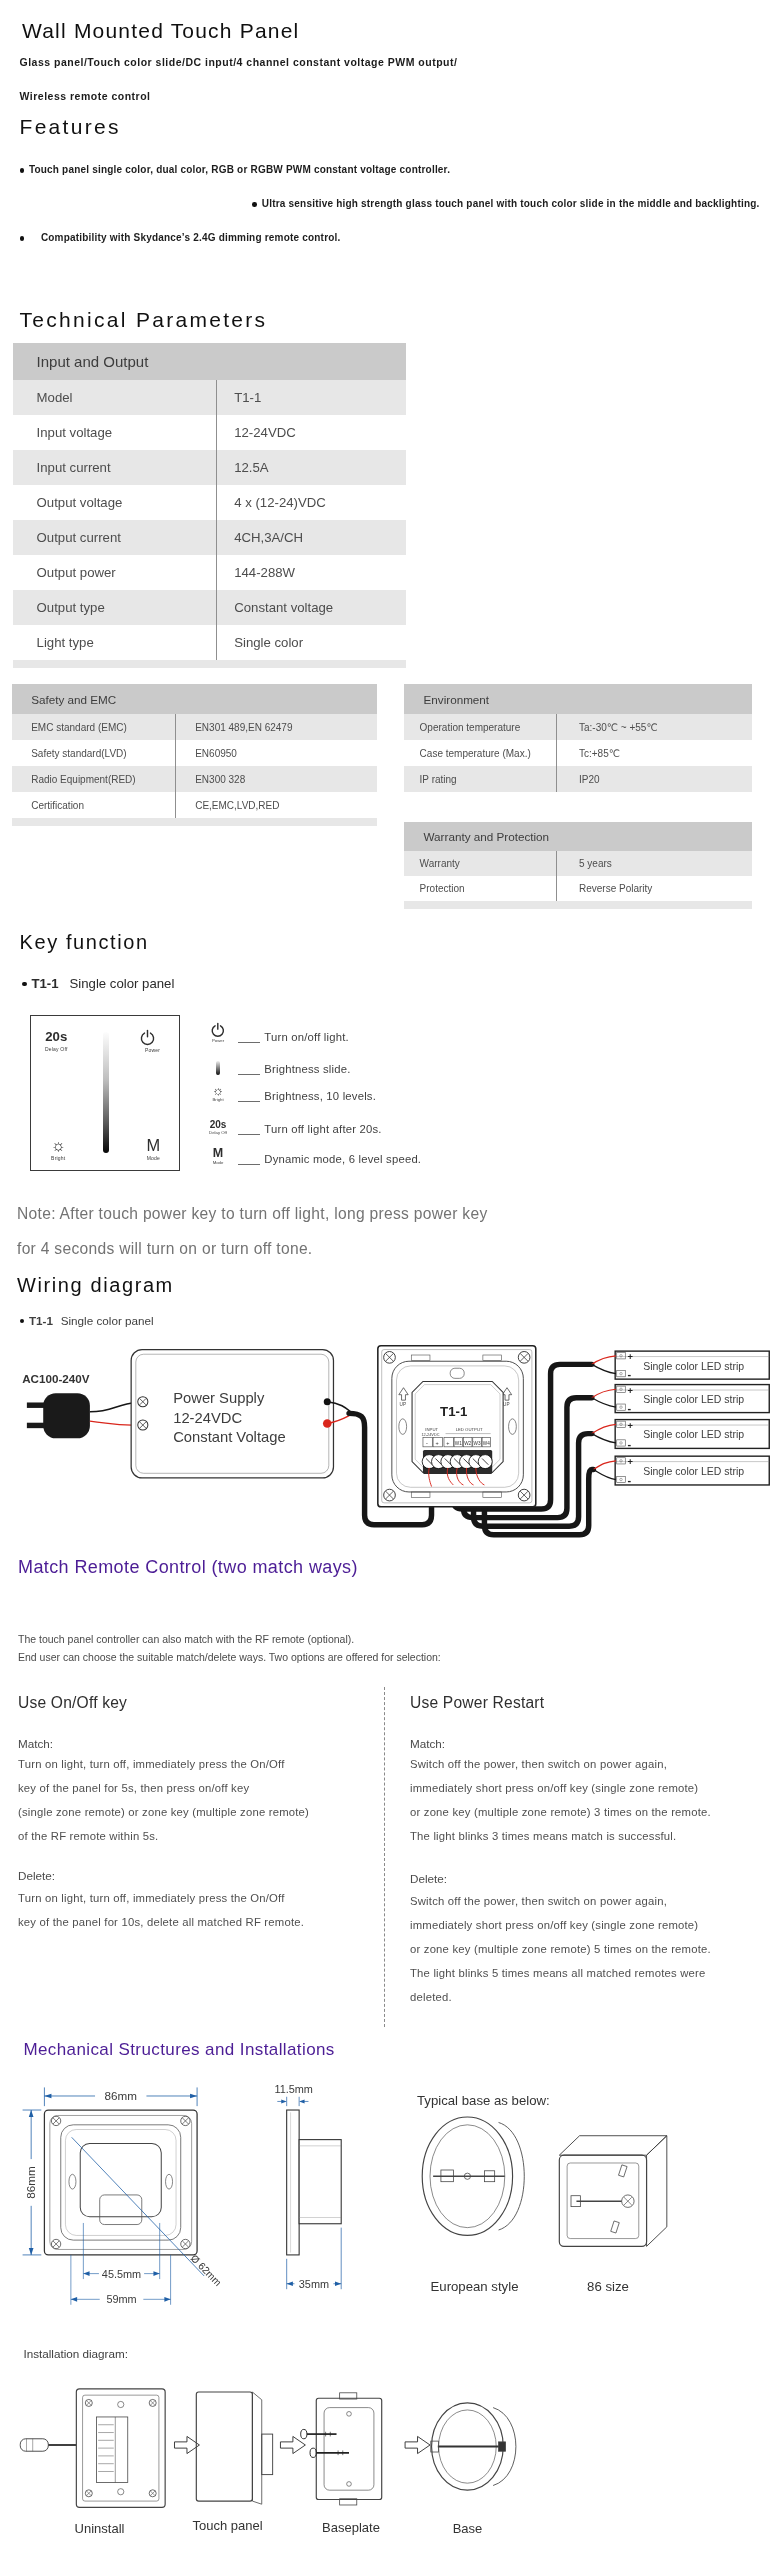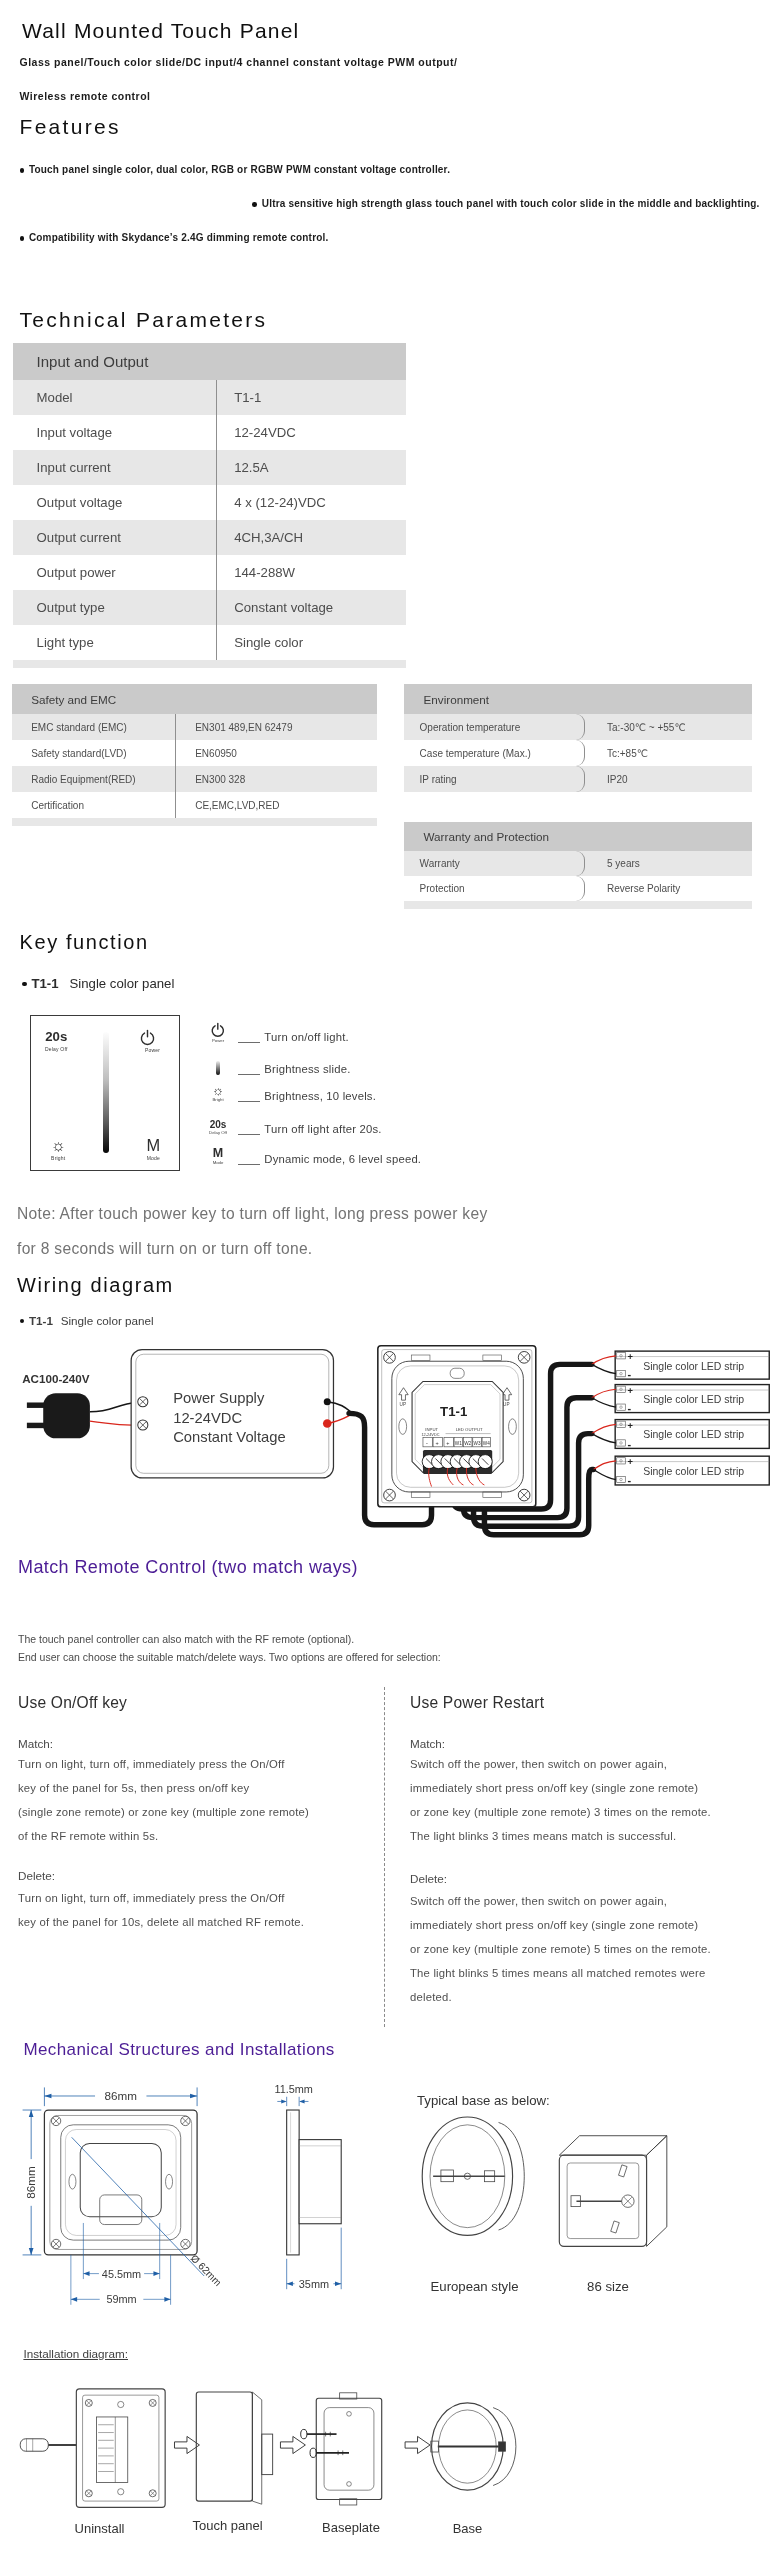--- a/index.html
+++ b/index.html
@@ -28,21 +28,21 @@
 
   .tbl-io .thead { height:37px; font-size:15px; padding-left:23.4px; }
   .tbl-io .trow { height:35px; font-size:13.2px; }
   .tbl-io .tl { width:204px; padding-left:23.4px; }
   .tbl-io .tr { padding-left:17px; }
 
   .tbl-sm .thead { height:30px; font-size:11.7px; padding-left:19.5px; }
   .tbl-sm .trow { height:26px; font-size:10px; }
   .tbl-safety .tl { width:164px; padding-left:19.5px; }
   .tbl-safety .tr { padding-left:19.5px; }
-  .tbl-env .tl, .tbl-war .tl { width:181px; padding-left:15.6px;border-radius:9px; }
+  .tbl-env .tl, .tbl-war .tl { width:153px; padding-left:15.6px; }
   .tbl-env .tr, .tbl-war .tr { padding-left:22px; }
   .tbl-war .thead { height:29px; }
   .tbl-war .trow { height:25px; }
 
   
   .kpanel { position:absolute; left:30px; top:1015px; width:148px; height:154px; border:1.2px solid #3a3a3a; background:#fff; }
   .kp-item { position:absolute; text-align:center; color:#2e2e2e; }
   .kp-big { font-size:13.2px; font-weight:600; line-height:14px; }
   .kp-sub { font-size:5px; color:#3a3a3a; margin-top:1.6px; letter-spacing:0.2px; }
   .kp-slider { position:absolute; left:72px; top:16.4px; width:6.2px; height:121px; border-radius:3.1px;
@@ -86,21 +86,21 @@
 
   <div class="abs h-big" style="left:19.5px;top:115px;">Features</div>
   <div class="abs bullet-row" style="left:19.5px;top:164px;width:740px;">
     <span class="bullet-dot"></span>
     <span class="bullet-text">Touch panel single color, dual color, RGB or RGBW PWM constant voltage controller.</span>
   </div>
   <div class="abs bullet-row" style="left:19.5px;top:198px;width:740px;justify-content:flex-end;">
     <span class="bullet-dot"></span>
     <span class="bullet-text">Ultra sensitive high strength glass touch panel with touch color slide in the middle and backlighting.</span>
   </div>
-  <div class="abs bullet-row" style="left:19.5px;top:232px;width:740px;">
+  <div class="abs bullet-row" style="left:19.5px;top:232px;width:740px;gap:12px;">
     <span class="bullet-dot"></span>
     <span class="bullet-text">Compatibility with Skydance’s 2.4G dimming remote control.</span>
   </div>
 
   <div class="abs h-big" style="left:19.5px;top:308px;">Technical Parameters</div>
 
   <div class="tbl tbl-io" style="left:13.2px;top:343px;width:393px;">
     <div class="thead">Input and Output</div>
     <div class="trow alt">
         <div class="tl">Model</div>
@@ -254,21 +254,21 @@
   <div class="legend-row" style="top:1137px;">
     <span class="legend-icon">
       <span class="li-m">M</span>
       <span class="li-sub">Mode</span>
     </span>
     <span class="legend-dash"></span>
     <span class="legend-text">Dynamic mode, 6 level speed.</span>
   </div>
 
   <div class="abs note-line" style="left:17px;top:1205px;">Note: After touch power key to turn off light, long press power key</div>
-  <div class="abs note-line" style="left:17px;top:1240px;">for 8 seconds will turn on or turn off tone.</div>
+  <div class="abs note-line" style="left:17px;top:1240px;">for 4 seconds will turn on or turn off tone.</div>
 
   <div class="abs h-mid" style="left:17px;top:1274px;">Wiring diagram</div>
   <div class="abs bullet-row" style="left:19.5px;top:1314px;">
     <span class="bullet-dot" style="margin-top:4.7px;"></span>
     <span class="cap-sm" style="font-weight:600;">T1-1</span>
     <span class="cap-sm" style="margin-left:7.8px;">Single color panel</span>
   </div>
 
   <svg class="abs" style="left:0;top:1334px;" width="779" height="221" viewBox="0 0 1000 284">
 
@@ -604,21 +604,21 @@
         <line x1="811" y1="167" x2="801" y2="177" stroke-width="0.8"></line>
       <rect x="796" y="126" width="7" height="14" transform="rotate(18 799 133)" stroke-width="0.9"></rect>
       <rect x="786" y="198" width="7" height="14" transform="rotate(18 789 205)" stroke-width="0.9"></rect>
     </g>
   </svg>
 
   <div class="abs cap" style="left:417px;top:2093px;">Typical base as below:</div>
   <div class="abs cap t-center" style="left:424px;top:2279px;width:101px;">European style</div>
   <div class="abs cap t-center" style="left:572px;top:2279px;width:72px;">86 size</div>
 
-  <div class="abs cap-sm" style="left:23.4px;top:2347px;text-decoration:underline;">Installation diagram:</div>
+  <div class="abs cap-sm" style="left:23.4px;top:2347px;">Installation diagram:</div>
 
   <svg class="abs" style="left:0;top:2367px;" width="779" height="156" viewBox="0 0 1000 200">
 
     <g fill="none" stroke="#444">
       <rect x="26" y="92" width="36" height="16" rx="7" stroke-width="1.2"></rect>
       <line x1="34" y1="92" x2="34" y2="108" stroke-width="0.6"></line>
         <line x1="42" y1="92" x2="42" y2="108" stroke-width="0.6"></line>
       <line x1="62" y1="100" x2="98" y2="100" stroke-width="2.4" stroke="#333"></line>
       <rect x="98" y="28" width="114" height="152" rx="4" stroke-width="1.5"></rect>
       <rect x="106" y="36" width="98" height="136" rx="3" stroke-width="0.7"></rect>

